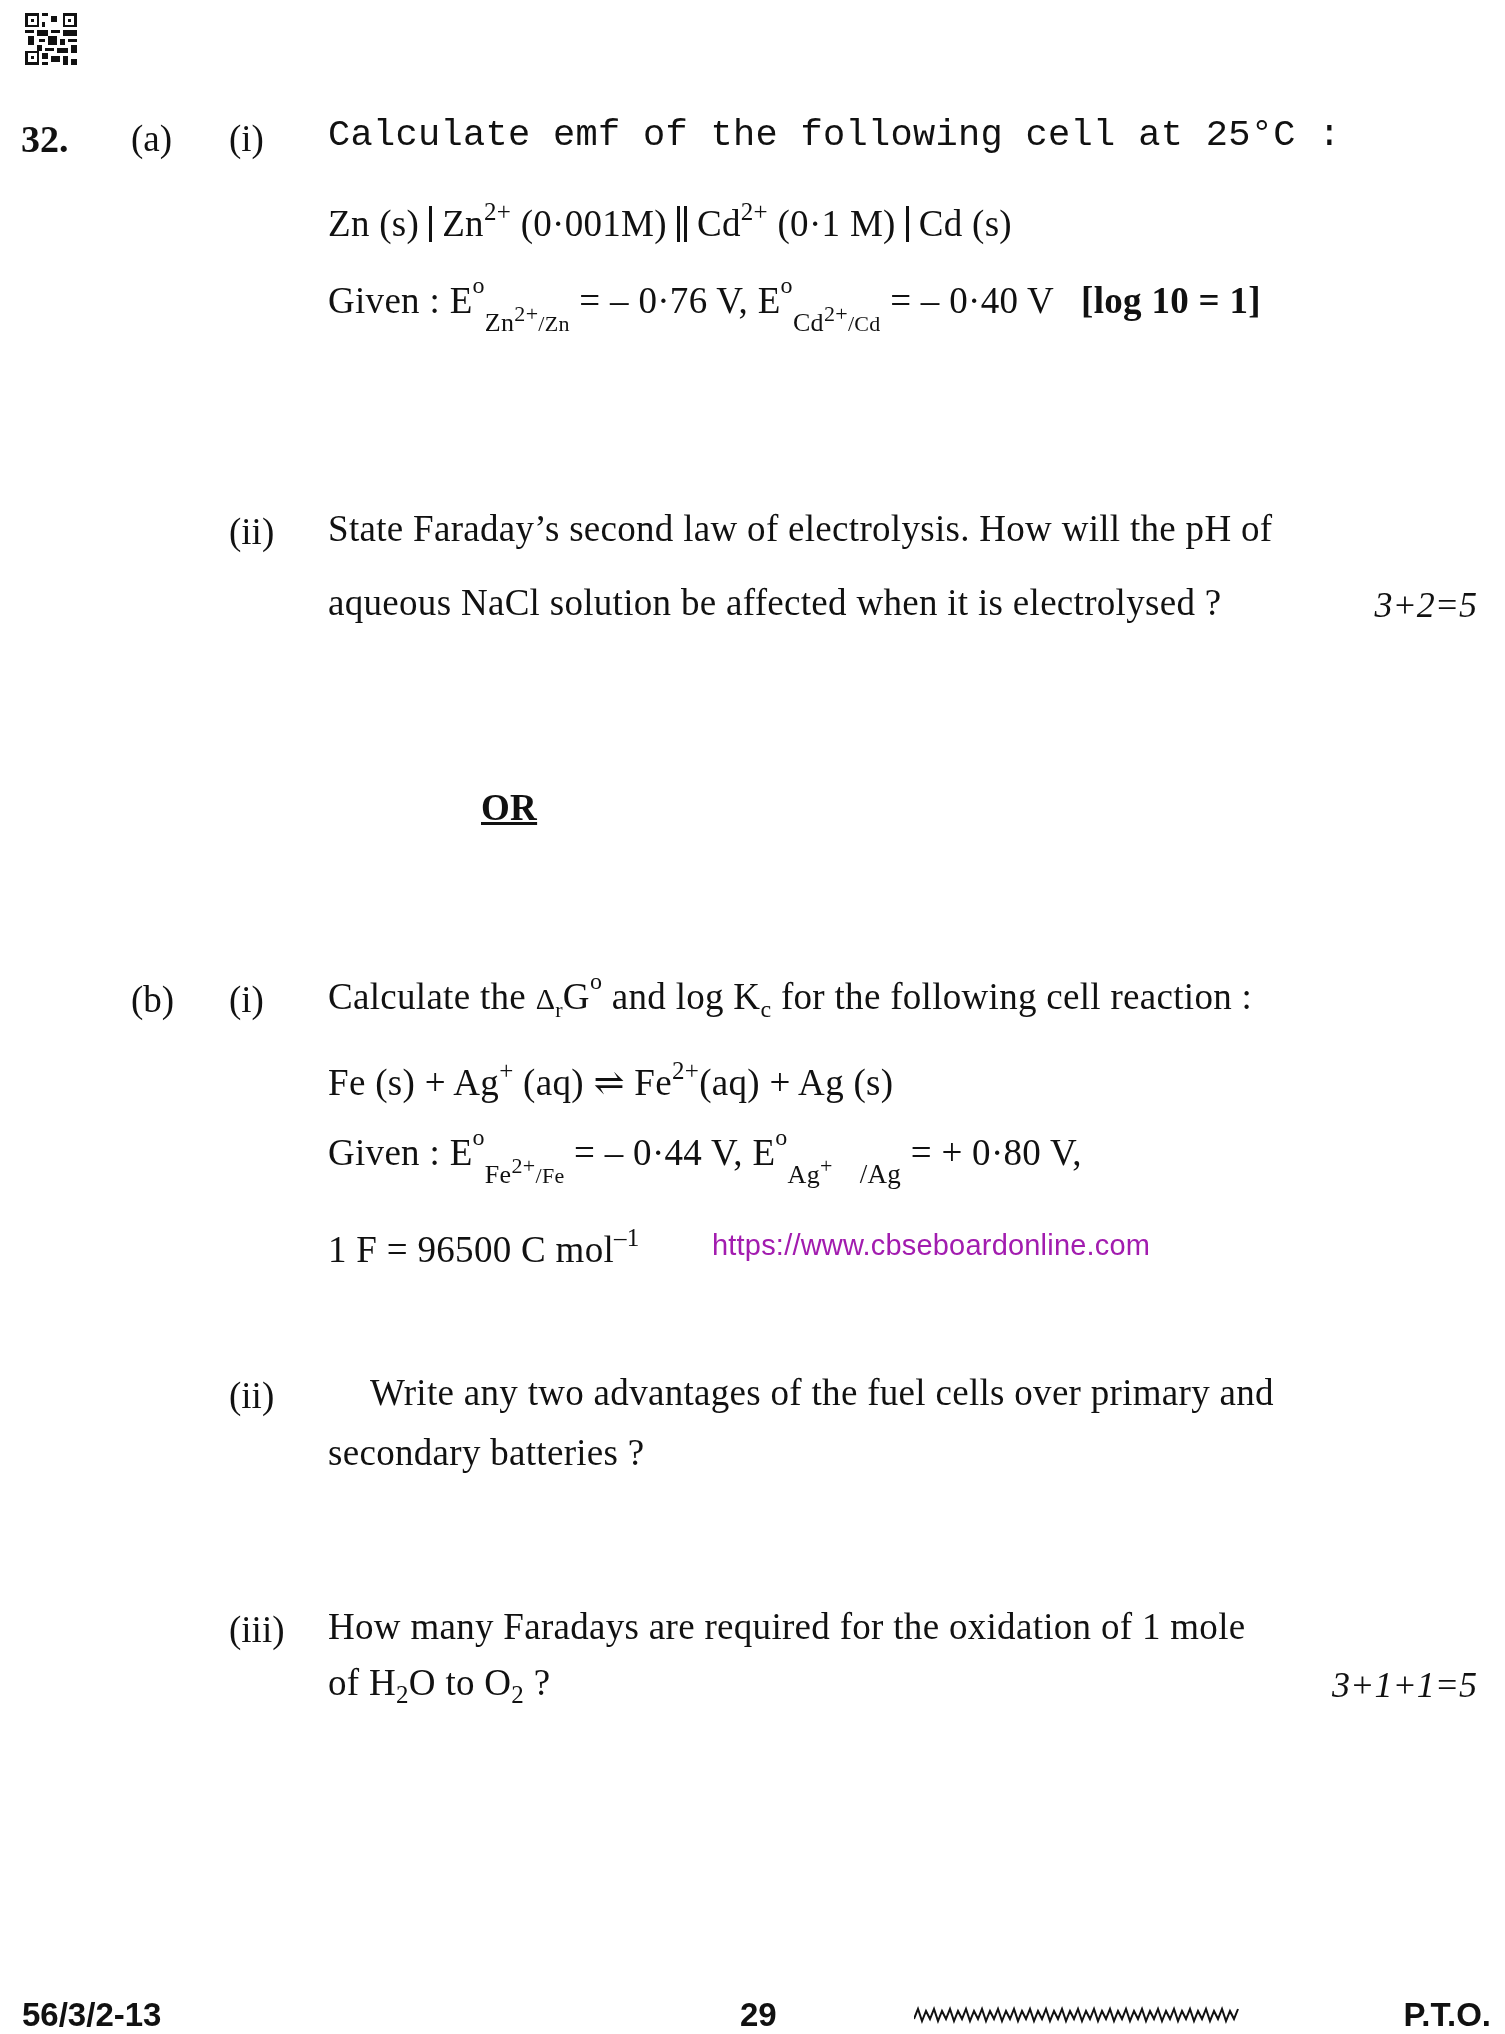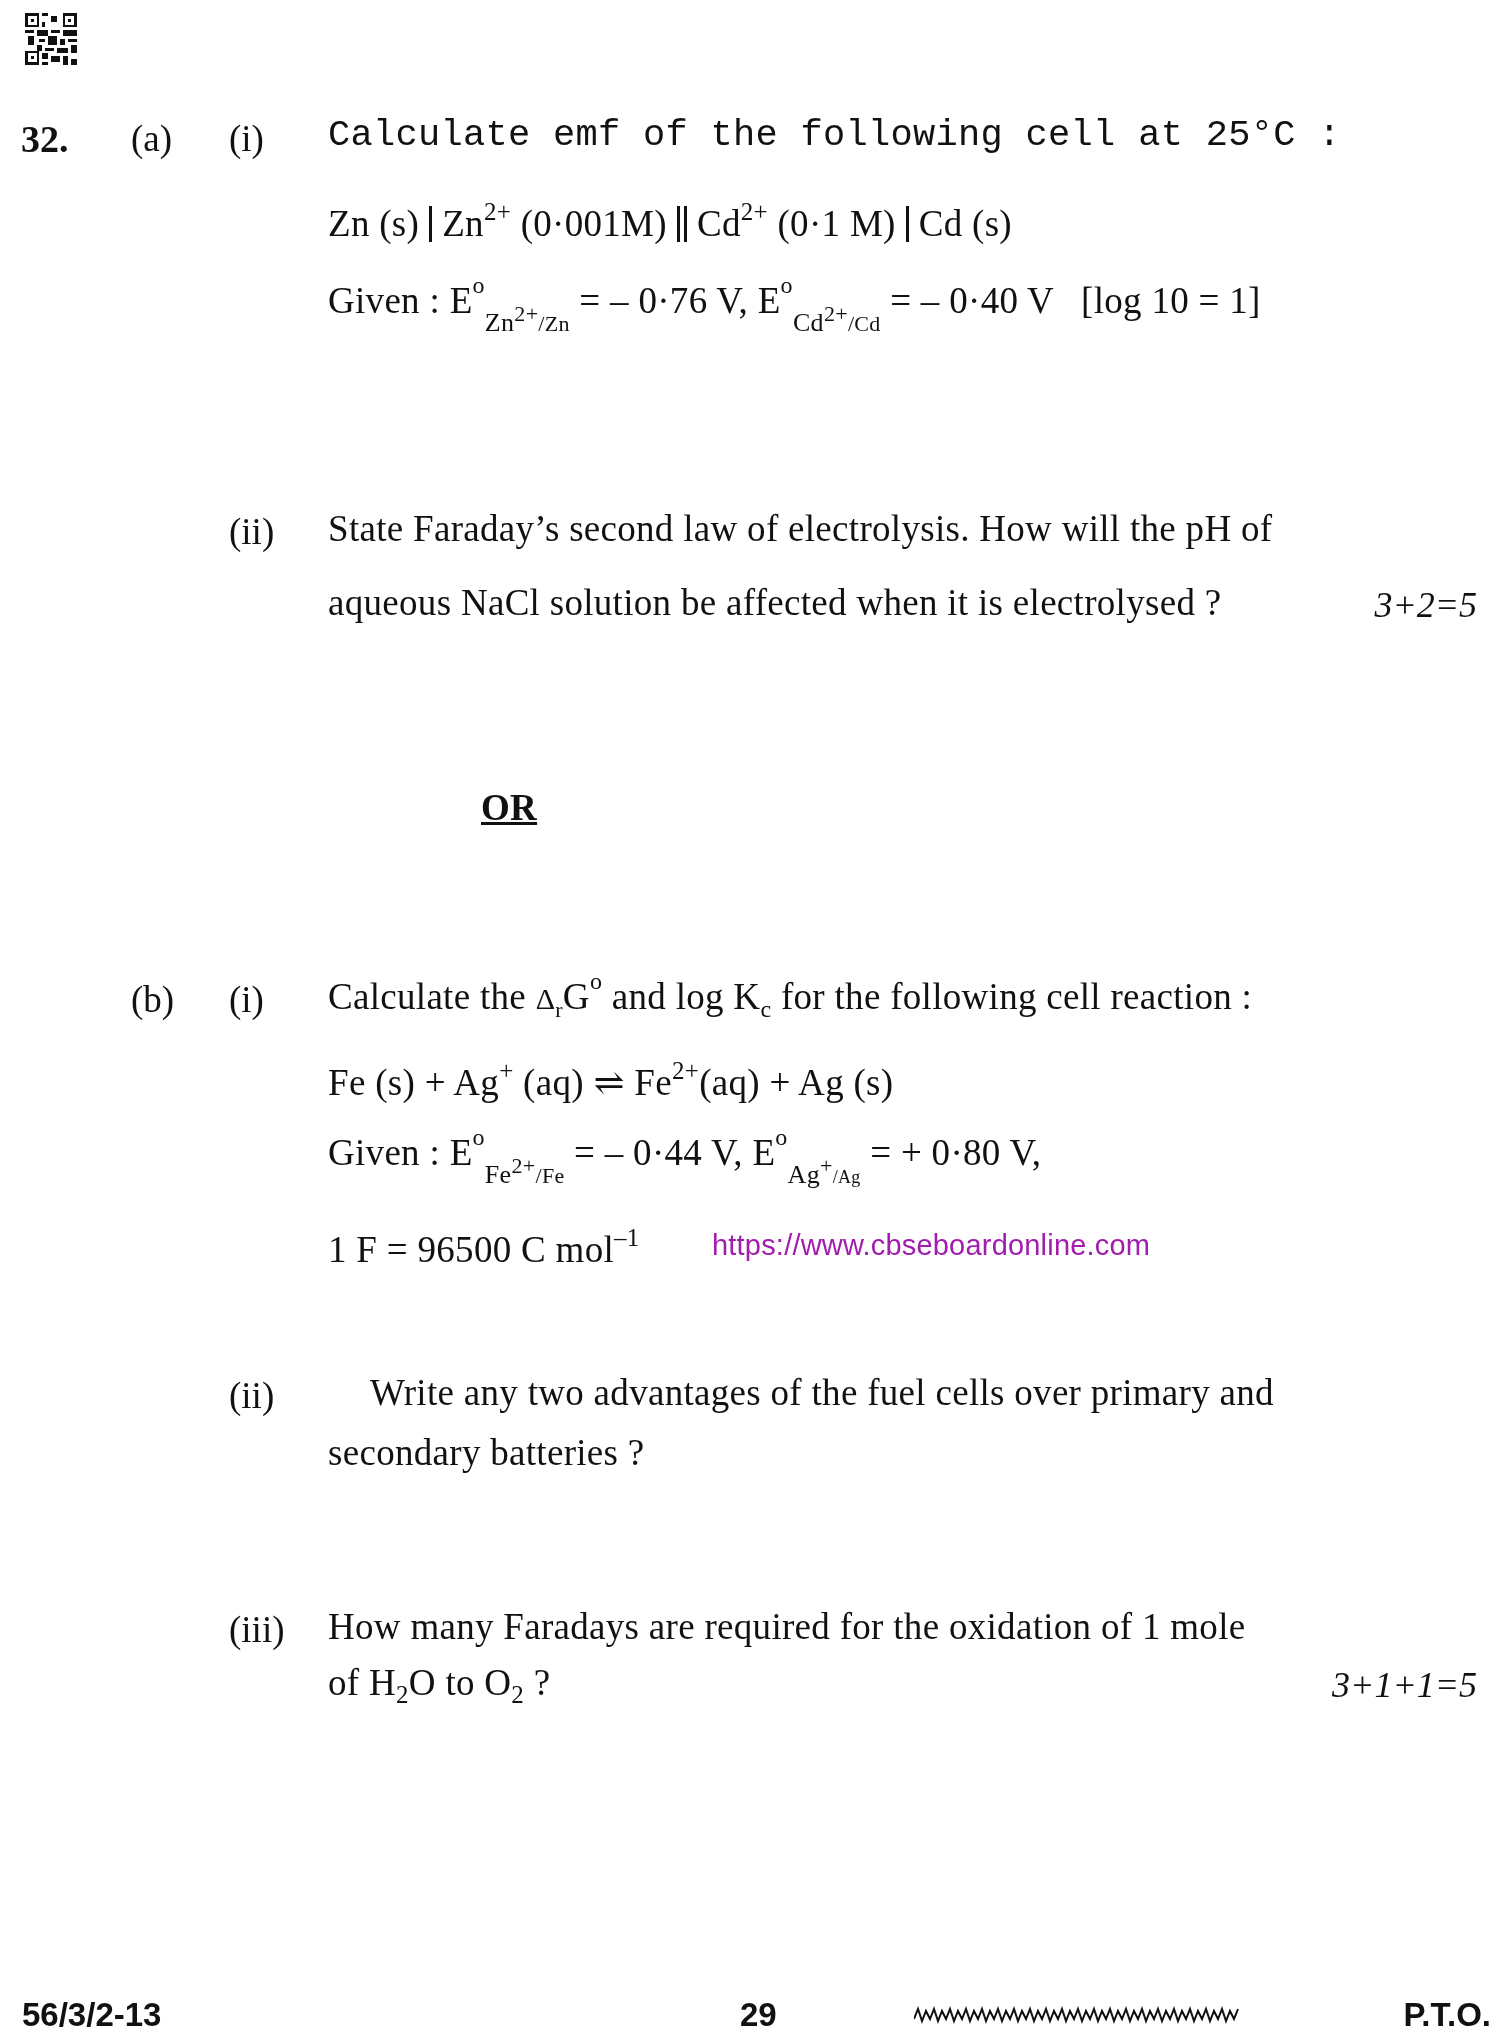--- a/index.html
+++ b/index.html
@@ -70,21 +70,21 @@
   <span>(0·001M)</span><span class="bar" style="margin-right:4px;"></span><span class="bar" style="margin-left:0;"></span><span>Cd</span><span class="sup">2+</span>
   <span>(0·1 M)</span><span class="bar"></span><span>Cd (s)</span>
 </div>
 
 <div class="abs t" style="left:328px; top:282px;">
   <span>Given :</span>
   <span><span>E</span><span class="deg">o</span><span class="sub-low"><span>Zn</span><span style="font-size:22px; position:relative; top:-10px;">2+</span><span style="font-size:22px;">/Zn</span></span></span>
   <span>= – 0·76 V,</span>
   <span><span>E</span><span class="deg">o</span><span class="sub-low"><span>Cd</span><span style="font-size:22px; position:relative; top:-10px;">2+</span><span style="font-size:22px;">/Cd</span></span></span>
   <span>= – 0·40 V</span>
-  <span style="margin-left:18px;">[log 10 = 1]</span>
+  <span style="margin-left:18px;font-weight:bold;">[log 10 = 1]</span>
 </div>
 
 <div class="abs lbl" style="left:229px; top:510px;">(ii)</div>
 <div class="abs t" style="left:328px; top:510px;">State Faraday’s second law of electrolysis. How will the pH of</div>
 <div class="abs t" style="left:328px; top:584px;">aqueous NaCl solution be affected when it is electrolysed  ?</div>
 <div class="abs marks" style="right:28px; top:584px;">3+2=5</div>
 
 <div class="abs t b" style="left:481px; top:789px;text-decoration:underline;">OR</div>
 
 <div class="abs lbl" style="left:131px; top:978px;">(b)</div>
@@ -100,21 +100,21 @@
   <span>Fe (s) + Ag</span><span class="sup">+</span>
   <span>(aq)</span>
   <span>⇌</span>
   <span>Fe</span><span class="sup">2+</span><span>(aq) + Ag (s)</span>
 </div>
 
 <div class="abs t" style="left:328px; top:1134px;">
   <span>Given :</span>
   <span><span>E</span><span class="deg">o</span><span class="sub-low"><span>Fe</span><span style="font-size:22px; position:relative; top:-10px;">2+</span><span style="font-size:22px;">/Fe</span></span></span>
   <span>= – 0·44 V,</span>
-  <span><span>E</span><span class="deg">o</span><span class="sub-low"><span>Ag</span><span style="font-size:22px; position:relative; top:-10px;">+</span><span style="font-size:18px;">/Ag</span></span></span>
+  <span><span>E</span><span class="deg">o</span><span class="sub-low"><span>Ag</span><span style="font-size:22px; position:relative; top:-10px;">+</span><span style="font-size:27px;margin-left:27px;">/Ag</span></span></span>
   <span>= + 0·80 V,</span>
 </div>
 
 <div class="abs t" style="left:328px; top:1231px;">
   <span>1 F = 96500 C mol</span><span class="sup">–1</span>
 </div>
 <div class="abs url" style="left:712px; top:1229px;">https://www.cbseboardonline.com</div>
 
 <div class="abs lbl" style="left:229px; top:1374px;">(ii)</div>
 <div class="abs t" style="left:328px; top:1374px;margin-left:42px;">Write any two advantages of the fuel cells over primary and</div>

